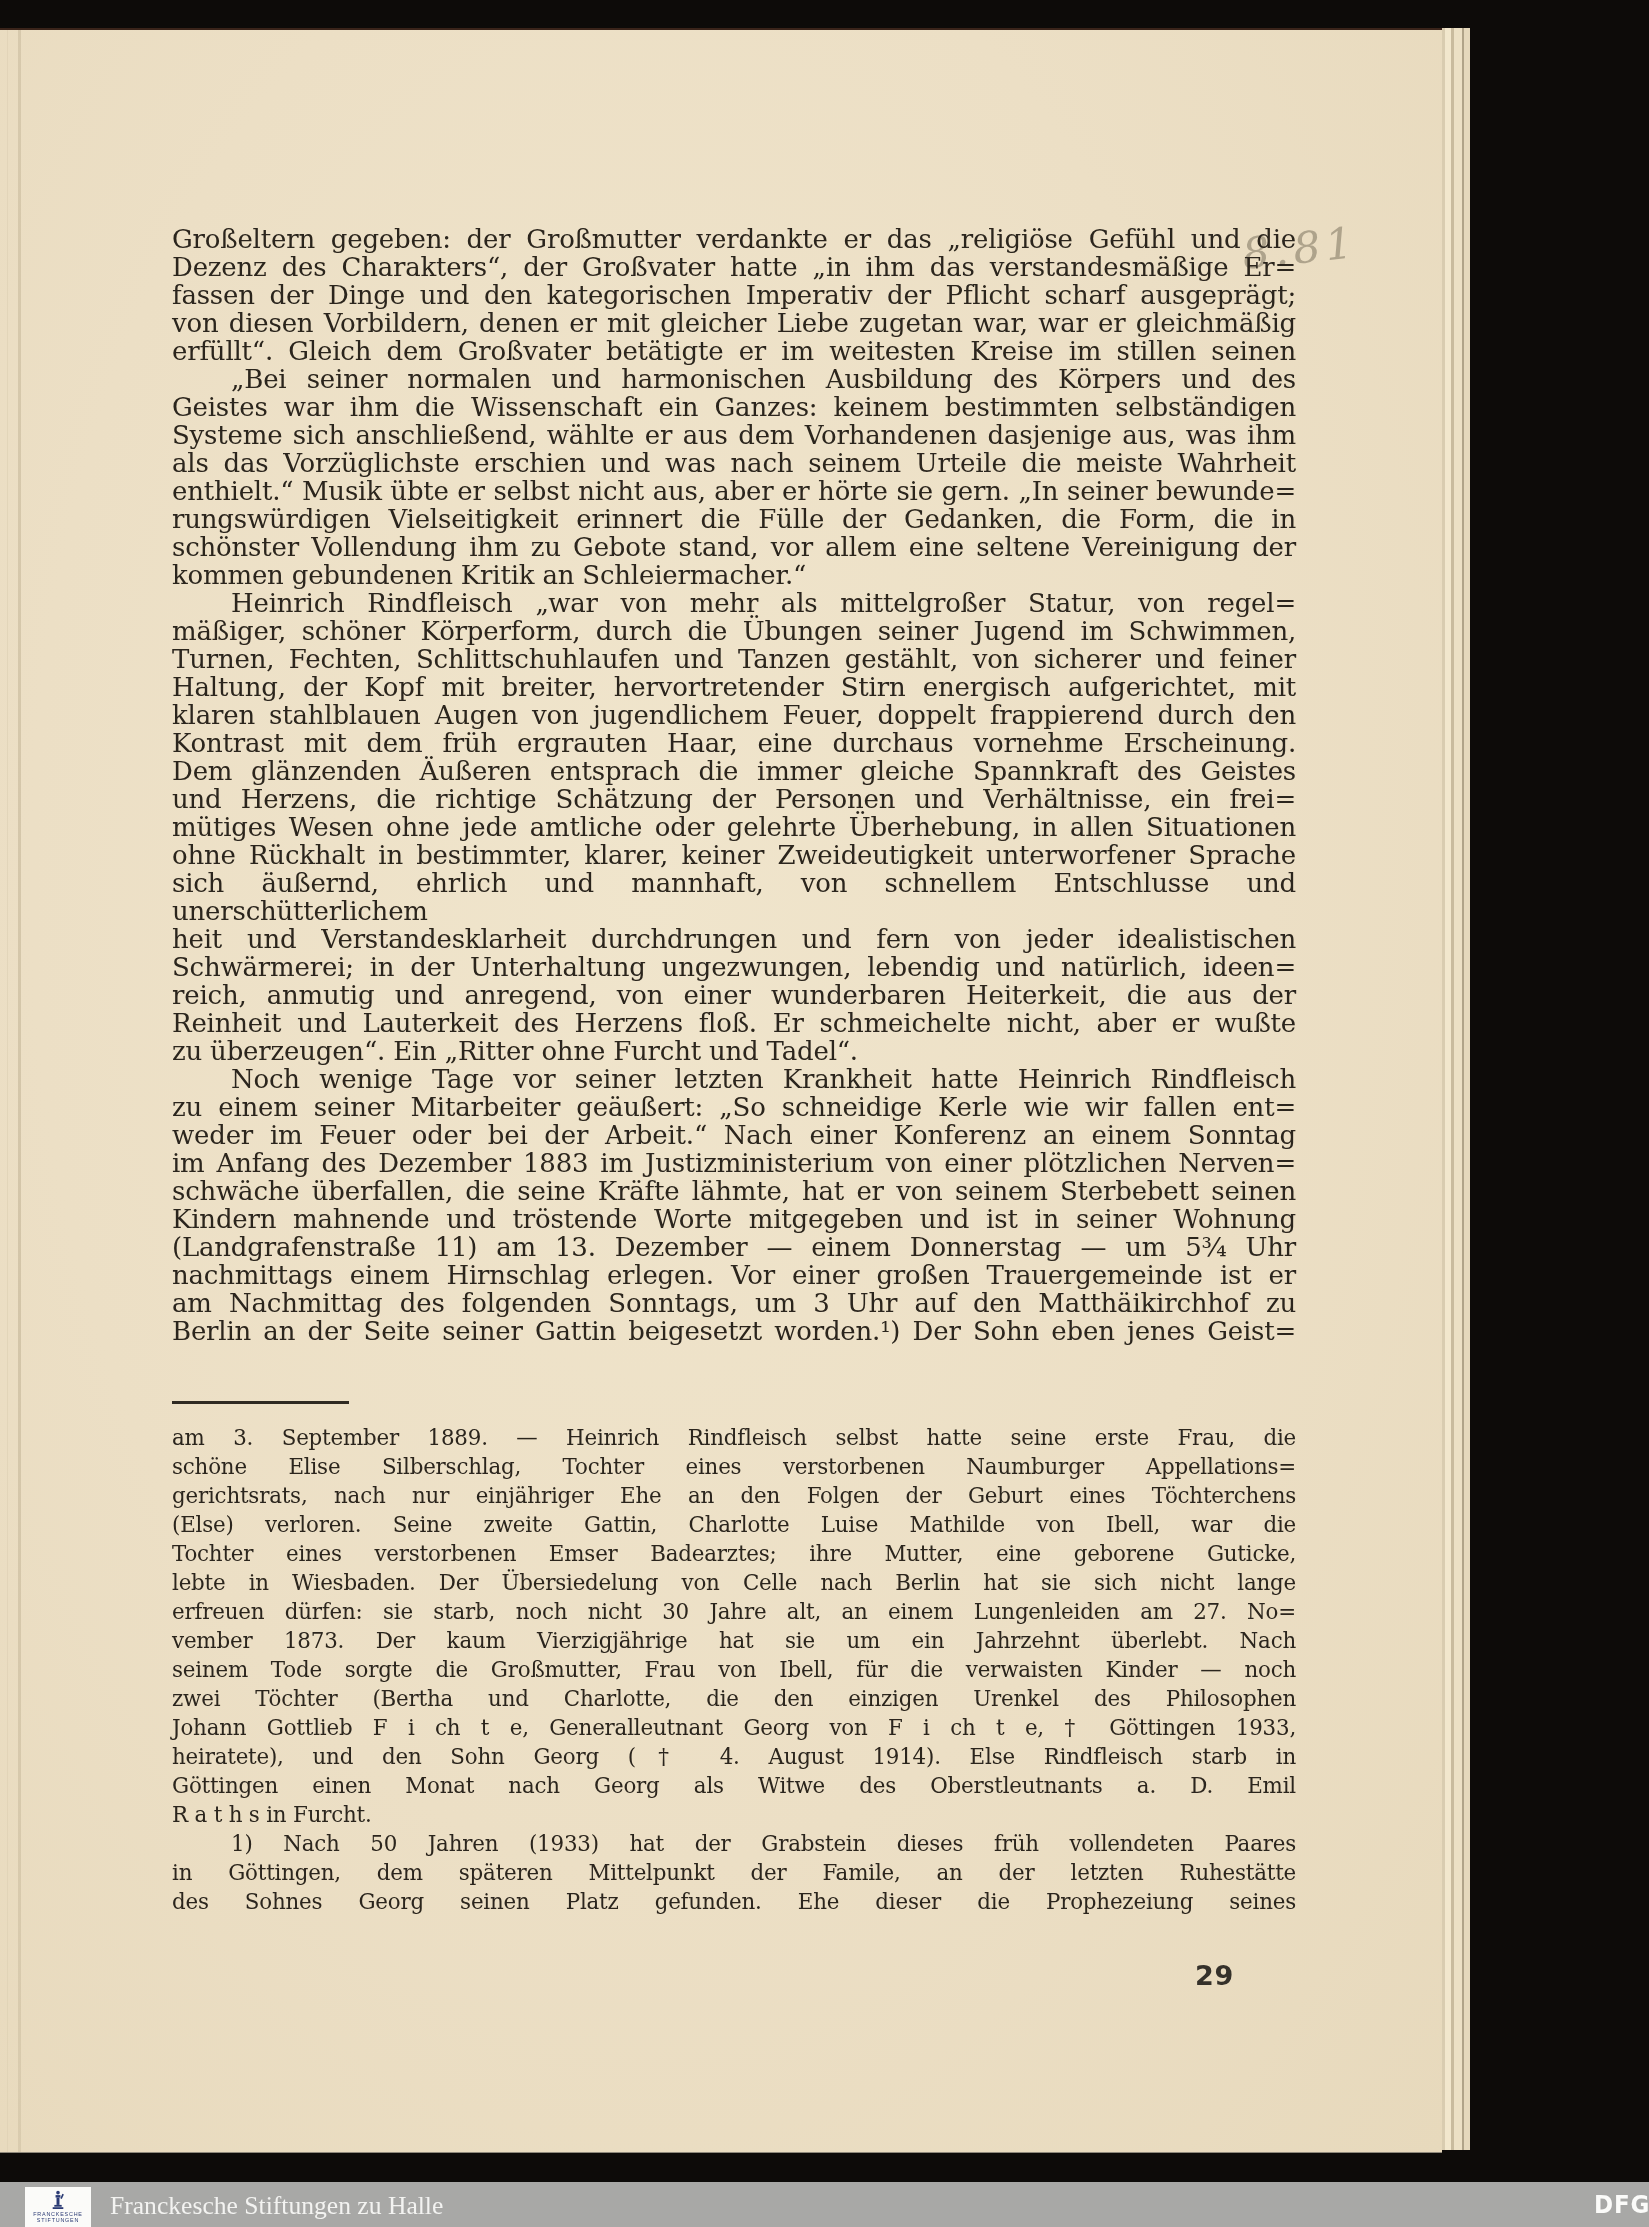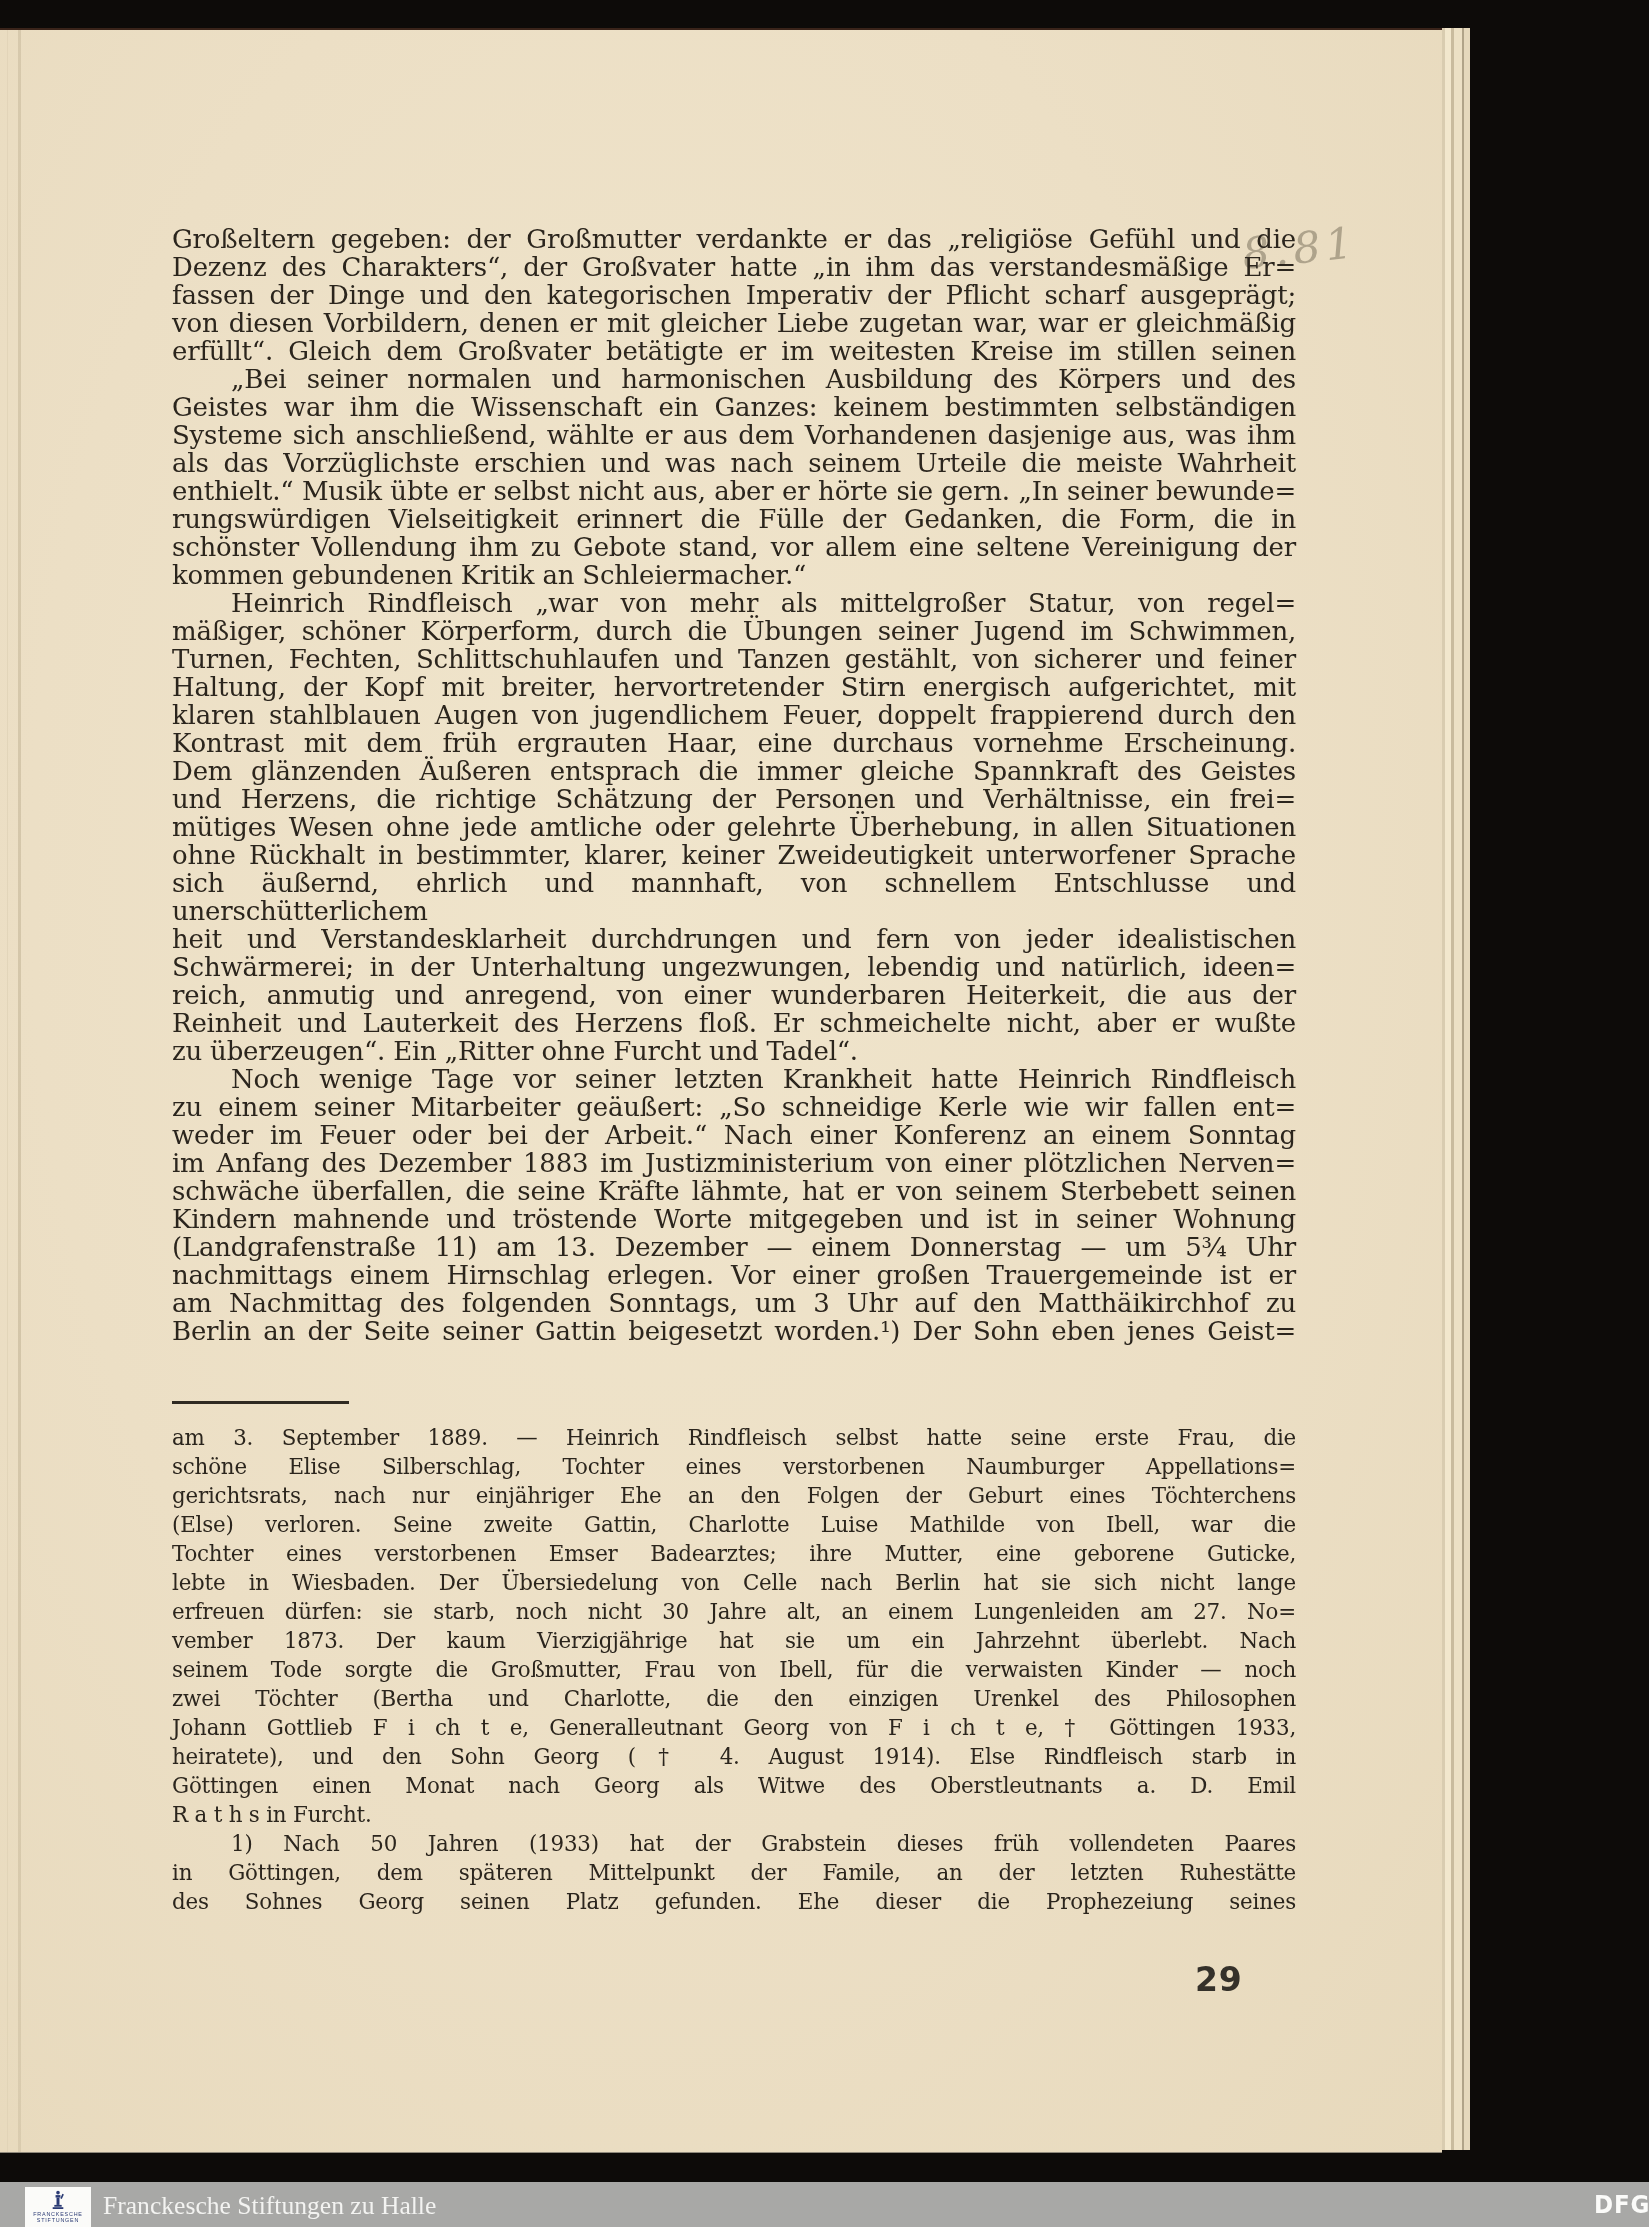--- a/index.html
+++ b/index.html
@@ -49,21 +49,21 @@
     white-space:normal;
   }
   .line.last{text-align-last:left;}
   .para.indent .line:first-child{text-indent:59px;}
   .footnote-rule{
     position:absolute;left:172px;top:1371px;width:177px;height:2.5px;
     background:#2f2a22;
   }
   .page-number{
     position:absolute;left:1195px;top:1930px;
-    font-family:"DejaVu Sans", sans-serif;font-size:33px;font-weight:600;
+    font-family:"DejaVu Sans", sans-serif;font-size:27px;font-weight:600;
     color:#35312a;letter-spacing:0.8px;
   }
   .annotation{
     position:absolute;left:1242px;top:193px;
     font-family:"DejaVu Serif", serif;font-style:italic;
     font-size:43px;color:rgba(124,114,94,0.55);
     transform:rotate(-6deg);letter-spacing:5px;
   }
   
   .viewer-bar{
@@ -74,21 +74,21 @@
     position:absolute;left:25px;top:5px;width:66px;height:40px;
     background:#fbfbf9;display:flex;flex-direction:column;align-items:center;
     justify-content:flex-start;padding-top:2.5px;box-sizing:border-box;
   }
   .logo-glyph{width:18px;height:20px;display:block;}
   .logo-caption{
     font-family:"Liberation Sans", sans-serif;font-size:5.4px;line-height:6.2px;
     color:#2a3a74;letter-spacing:0.8px;text-align:center;margin-top:1.6px;
   }
   .institution{
-    position:absolute;left:103px;top:0;height:45px;line-height:48px;
+    position:absolute;left:110px;top:0;height:45px;line-height:48px;
     font-family:"Liberation Serif", serif;font-size:25.6px;color:#f3f3f1;
   }
   .dfg{
     position:absolute;left:1594px;top:10px;
     font-family:"DejaVu Sans", sans-serif;font-size:23px;font-weight:800;
     color:#fbfbf9;letter-spacing:0.8px;transform:scaleY(1.05);
   }
 </style>
 </head>
 <body>

